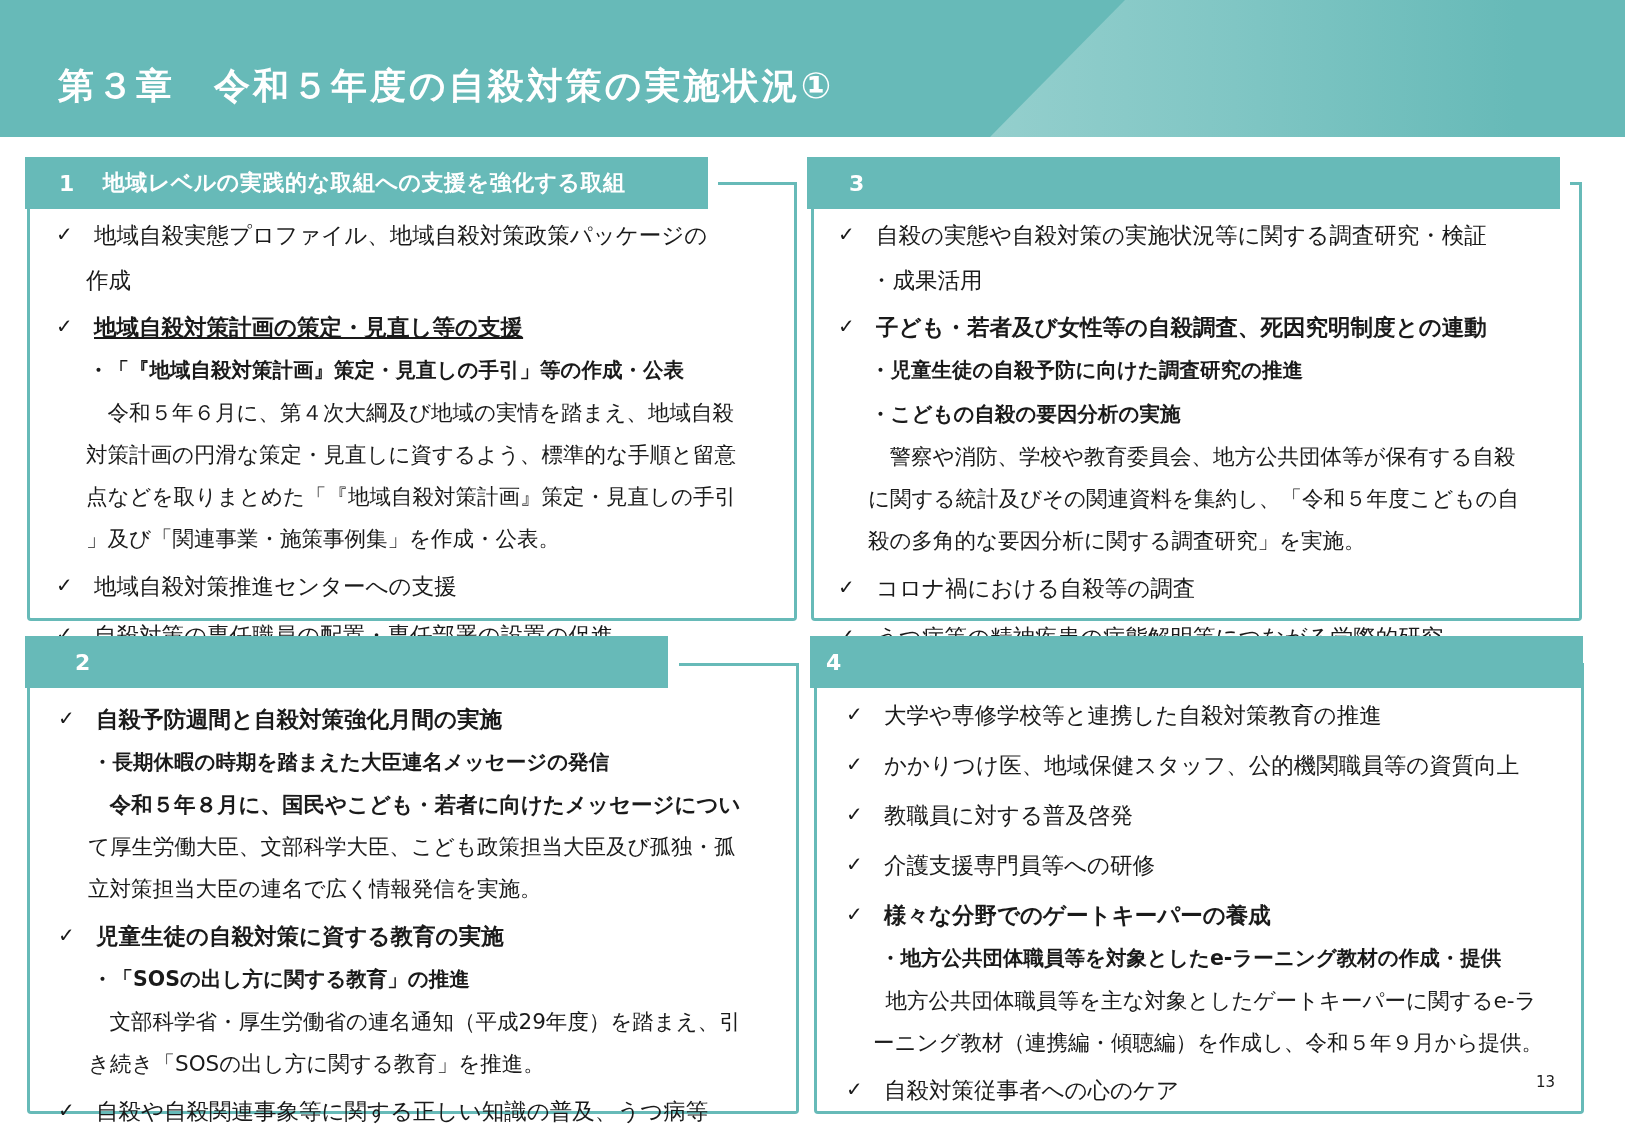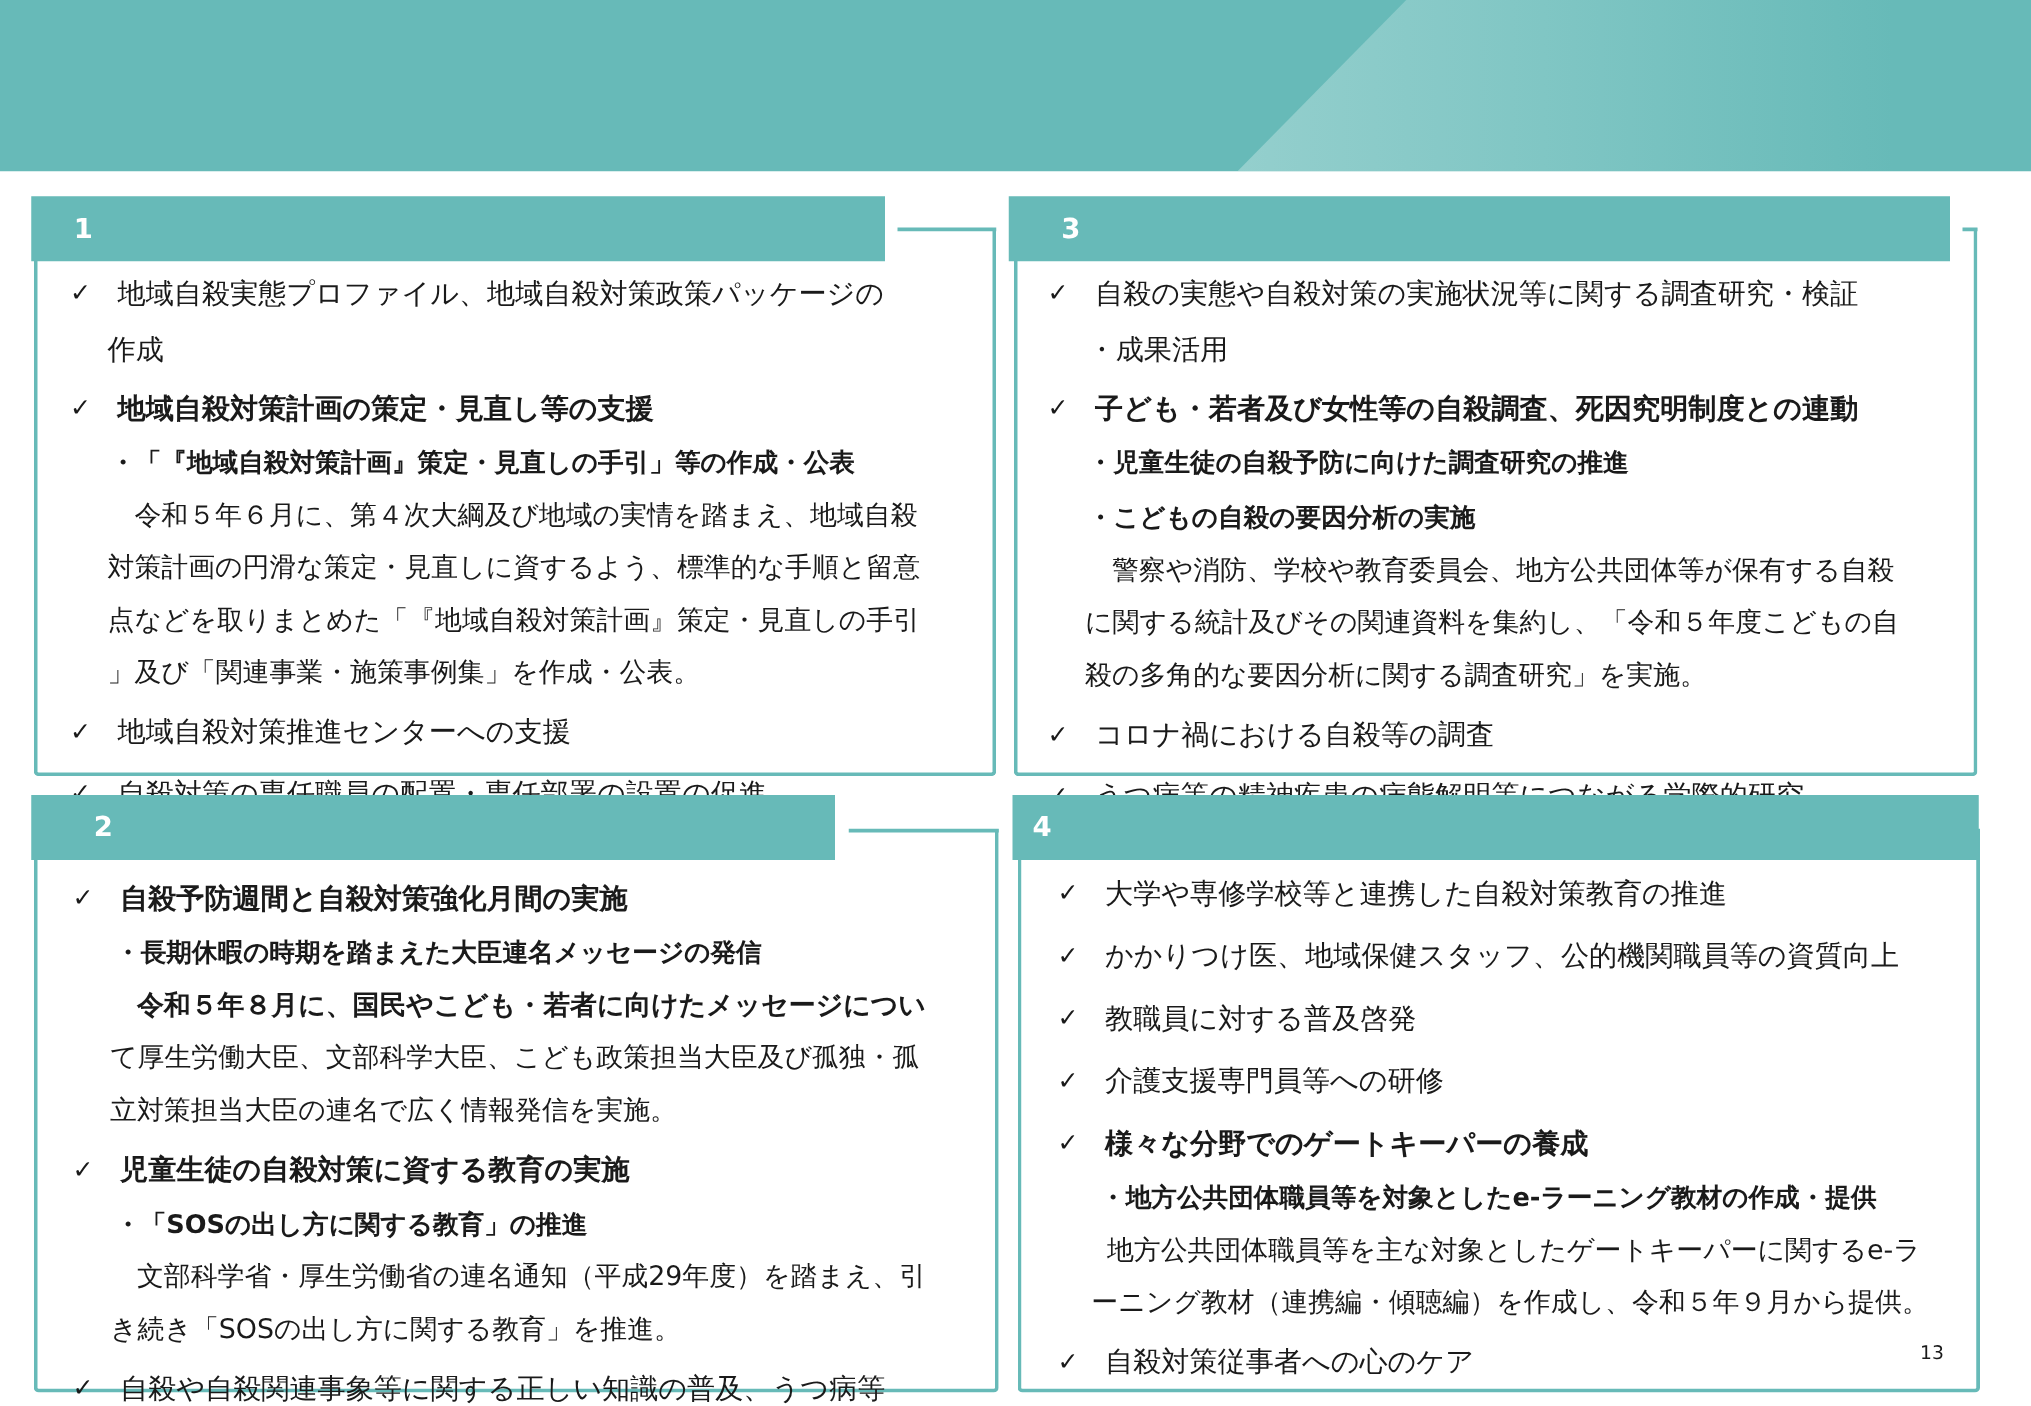--- a/index.html
+++ b/index.html
@@ -41,37 +41,39 @@
 
   .page-num {
     position: absolute; left: 1536px; top: 1073px; font-size: 15px; color: #1a1a1a;
   }
 </style>
 </head>
 <body>
 
 <div class="banner">
   <div class="banner-shine"></div>
+  <div class="banner-title">第３章　令和５年度の自殺対策の実施状況①</div>
 </div>
 
 <div>
   <div class="panel-frame" style="left:27px; top:182px; width:770px; height:439px;"></div>
   <div class="frame-topline" style="left:718px; top:182px; width:79px;"></div>
   <div class="panel-header" style="left:25px; top:157px; width:683px; padding-left:34px;">
     <span class="num">1</span>
+    <span>地域レベルの実践的な取組への支援を強化する取組</span>
   </div>
   <div class="content" style="left:56px; top:224px;">
     <div class="row" style="top: 0px; position: absolute; left: 0px;">
       <span class="chk">✓</span>
       <span style="padding-left:38px;">地域自殺実態プロファイル、地域自殺対策政策パッケージの</span>
     </div>
     <div class="row" style="top: 45px; padding-left: 30px; position: absolute; left: 0px;">作成</div>
     <div class="row bold" style="top: 92px; position: absolute; left: 0px;">
       <span class="chk">✓</span>
-      <span style="padding-left:38px;">地域自殺対策計画の策定・見直し等の支援</span>
+      <span style="padding-left:38px;text-decoration:underline;">地域自殺対策計画の策定・見直し等の支援</span>
     </div>
     <div class="row sub" style="top: 136px; padding-left: 32px; position: absolute; left: 0px;">・「『地域自殺対策計画』策定・見直しの手引」等の作成・公表</div>
     <div class="row body" style="top: 178px; padding-left: 30px; position: absolute; left: 0px;">　令和５年６月に、第４次大綱及び地域の実情を踏まえ、地域自殺</div>
     <div class="row body" style="top: 220px; padding-left: 30px; position: absolute; left: 0px;">対策計画の円滑な策定・見直しに資するよう、標準的な手順と留意</div>
     <div class="row body" style="top: 262px; padding-left: 30px; position: absolute; left: 0px;">点などを取りまとめた「『地域自殺対策計画』策定・見直しの手引</div>
     <div class="row body" style="top: 304px; padding-left: 30px; position: absolute; left: 0px;">」及び「関連事業・施策事例集」を作成・公表。</div>
     <div class="row" style="top: 351px; position: absolute; left: 0px;">
       <span class="chk">✓</span>
       <span style="padding-left:38px;">地域自殺対策推進センターへの支援</span>
     </div>

